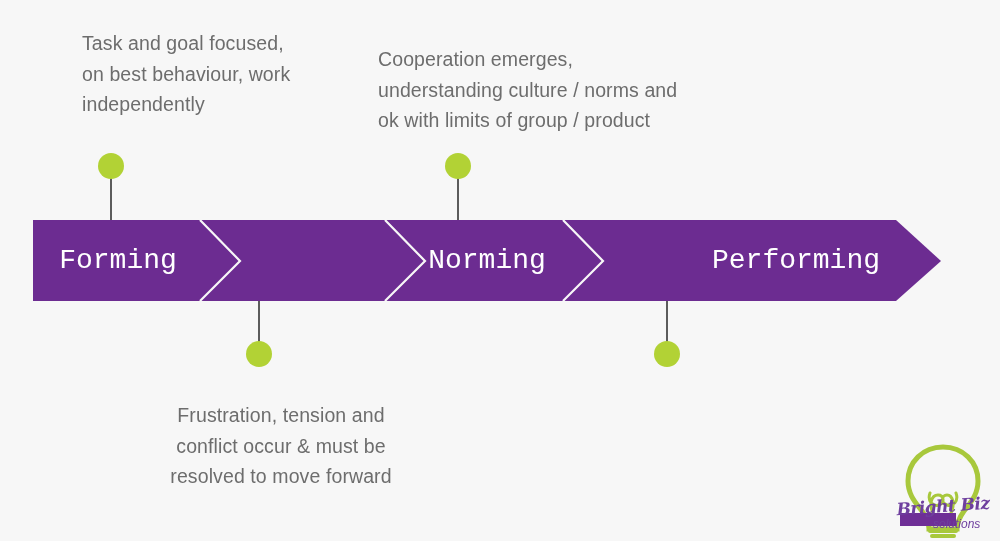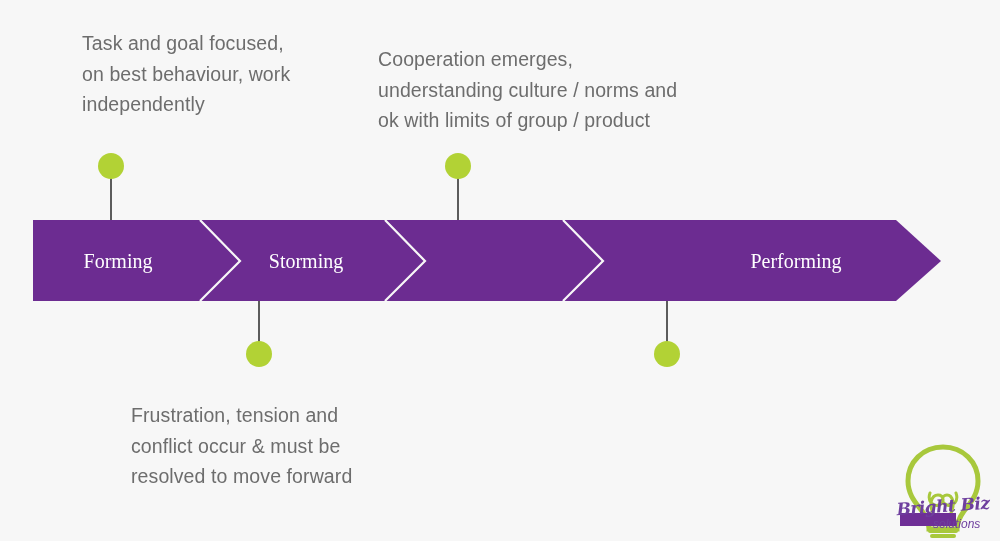--- a/index.html
+++ b/index.html
@@ -27,39 +27,39 @@
     position: absolute;
     color: #6d6d6d;
     font-size: 19.5px;
     line-height: 30.5px;
     letter-spacing: 0.1px;
     white-space: pre-line;
     font-family: "Liberation Sans", sans-serif;
   }
   .caption-top-1 { left: 44px;  top: 28px;  width: 330px; margin-left: 38px; }
   .caption-top-2 { left: 378px; top: 28px;  width: 370px; margin-top: 16px; }
-  .caption-bot-1 { left: 131px; top: 400px; width: 300px; }
+  .caption-bot-1 { left: 131px; top: 400px; width: 300px; text-align: center; }
   .caption-bot-2 { left: 561px; top: 400px; width: 330px; }
 
   
   #diagram {
     position: absolute;
     left: 0;
     top: 0;
     width: 1000px;
     height: 541px;
   }
 
   
   .stage-label {
     position: absolute;
     color: #ffffff;
-    font-size: 20px;
+    font-size: 28px;
     line-height: 28px;
-    font-family: Liberation Serif, serif;
+    font-family: Liberation Mono, monospace;
     white-space: nowrap;
     transform: translate(-50%, -50%);
   }
 
   
   .attribution {
     position: absolute;
     left: 22px;
     top: 512px;
     font-size: 17px;
@@ -147,21 +147,21 @@
                C 40 64, 34 58, 37 50
                M58 70
                C 62 62, 60 52, 54 52
                C 48 52, 48 60, 54 62
                C 60 64, 66 58, 63 50" fill="none" stroke="#a8c83c" stroke-width="3" stroke-linecap="round"></path>
       <rect x="7" y="70" width="56" height="13" fill="#6e2f96"></rect>
     </g>
   </svg>
 
   <div class="stage-label" style="left:118px; top:261px;">Forming</div>
-  <div class="stage-label" style="left:306px; top:261px;">Storming</div>
+  <div class="stage-label" style="left:487px; top:261px;">Norming</div>
   <div class="stage-label" style="left:753px; top:261px;margin-left:43px;">Performing</div>
 
   <div class="caption caption-top-1">Task and goal focused,
 on best behaviour, work
 independently</div>
   <div class="caption caption-top-2">Cooperation emerges,
 understanding culture / norms and
 ok with limits of group / product</div>
   <div class="caption caption-bot-1">Frustration, tension and
 conflict occur &amp; must be

